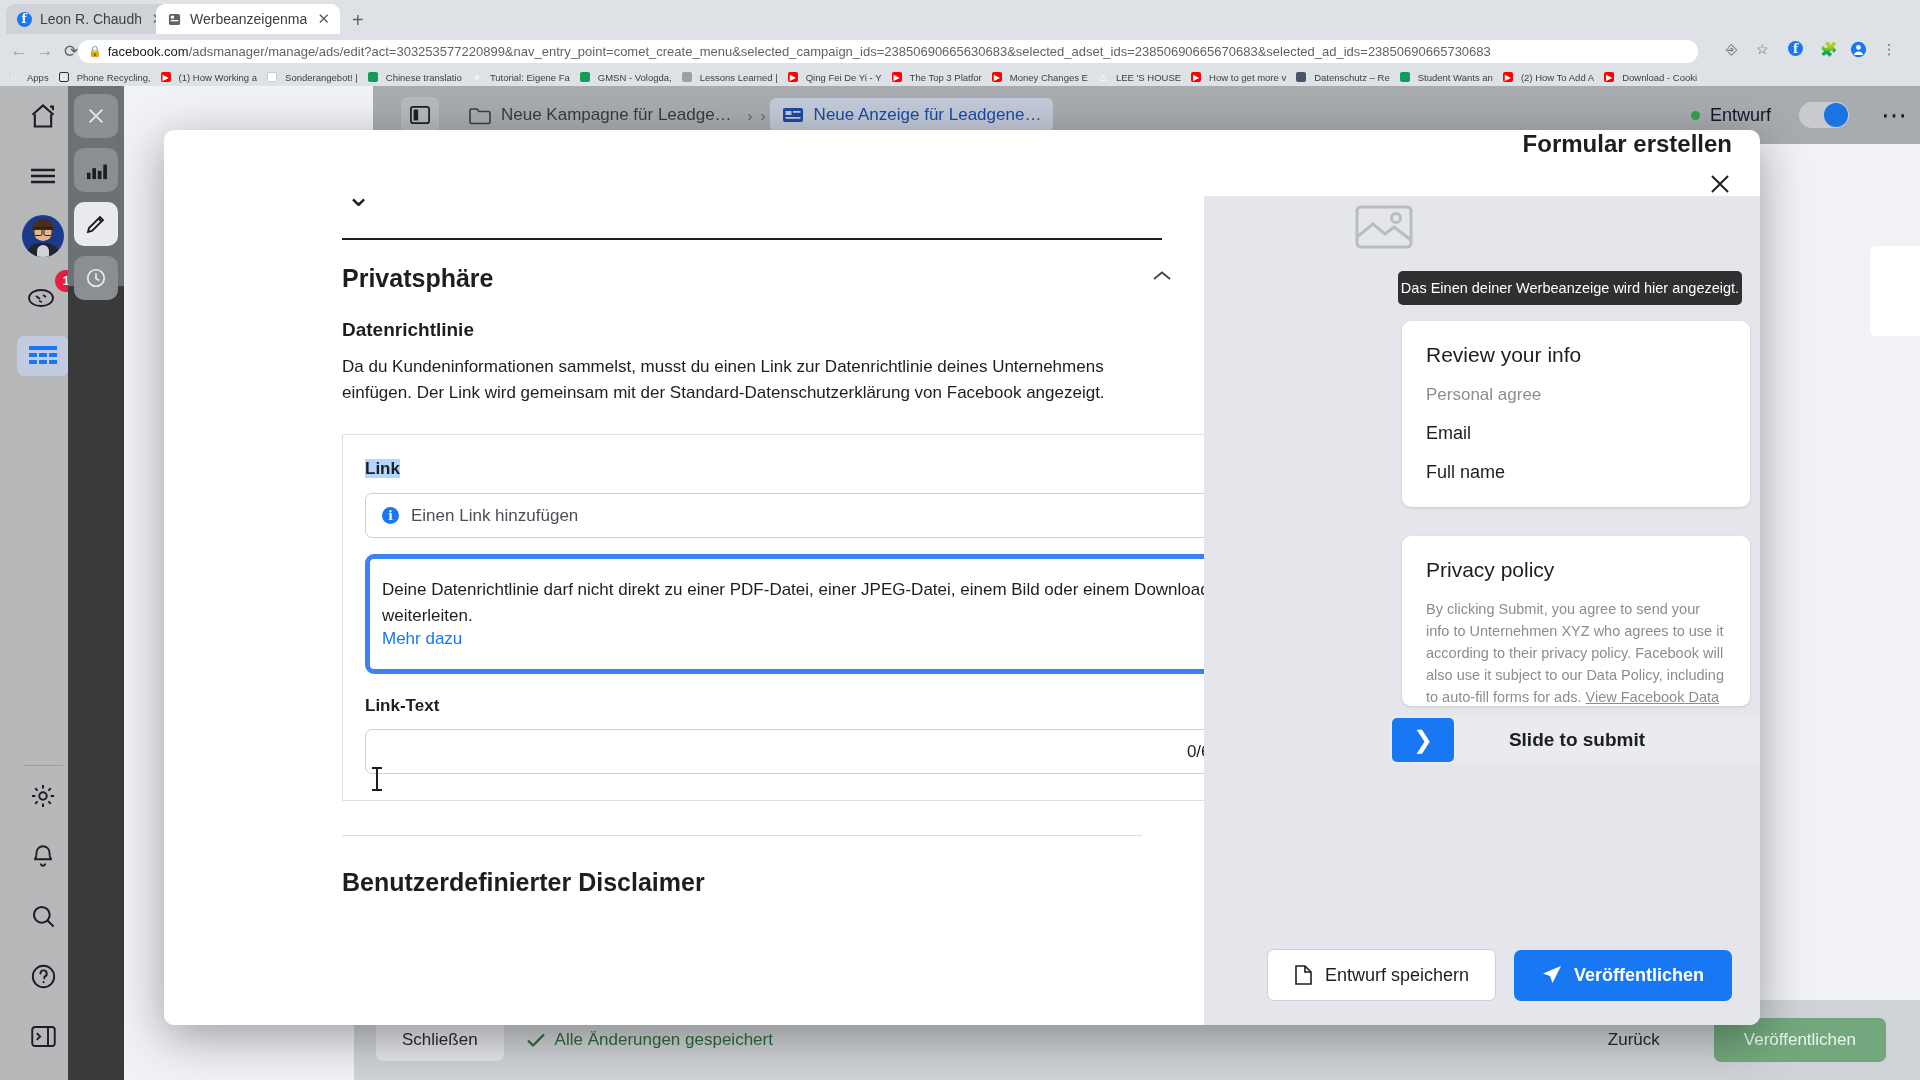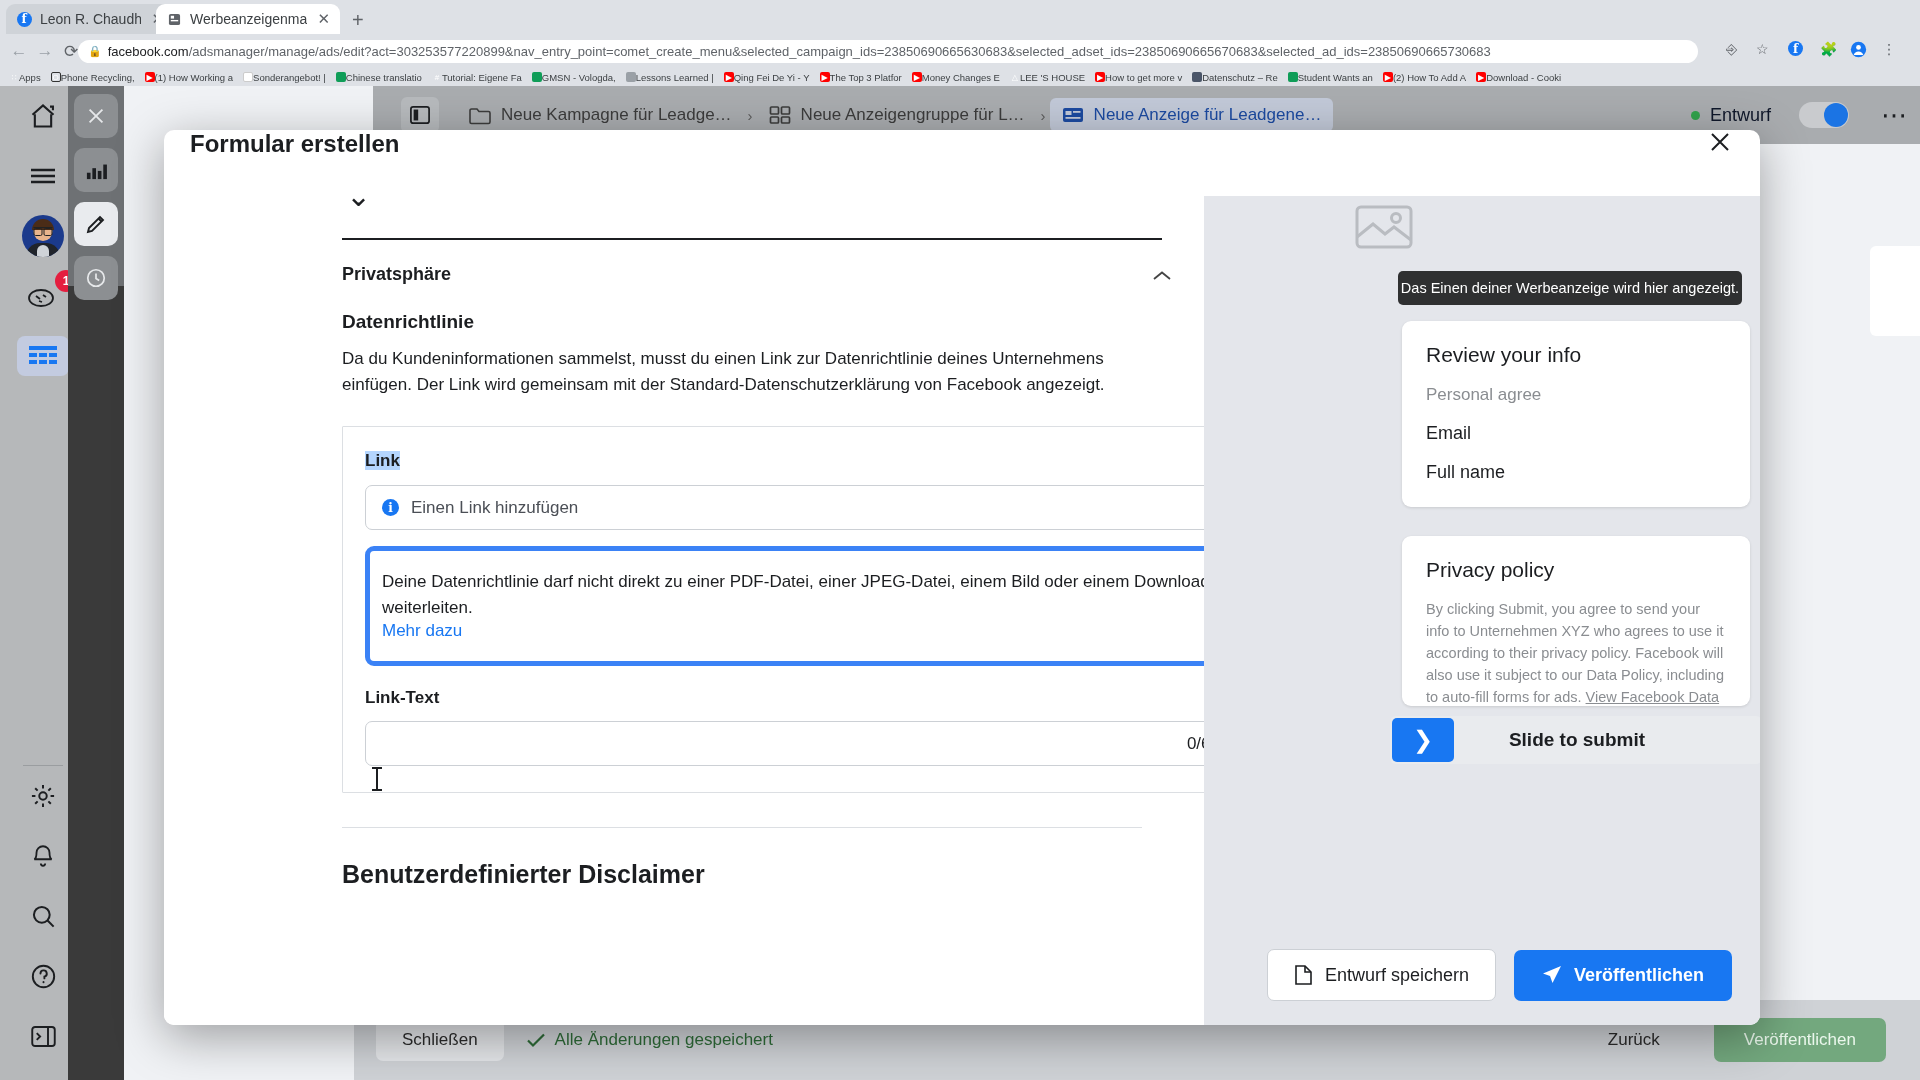--- a/index.html
+++ b/index.html
@@ -31,21 +31,21 @@
   .navbtn.dim { color:#9aa0a6; }
   .omnibox { position:absolute; left:78px; top:40px; width:1620px; height:23px;
              background:#fff; border-radius:12px; display:flex; align-items:center; padding:0 10px; }
   .omnibox .lock { font-size:11px; color:#5f6368; margin-right:6px; }
   .omnibox .u { font-size:13px; color:#202124; white-space:nowrap; overflow:hidden; }
   .omnibox .u .dom { color:#202124; }
   .omnibox .u .rest { color:#5f6368; }
   .rightic { position:absolute; top:41px; font-size:14px; color:#5f6368; }
 
   .bmbar { position:absolute; left:0; top:68px; width:1920px; height:18px; display:flex; align-items:center; gap:0px; padding-left:4px; }
-  .bm { display:flex; align-items:center; gap:0; font-size:9.5px; color:#3c4043; padding:0 5px; white-space:nowrap; }
+  .bm { display:flex; align-items:center; gap:8px; font-size:9.5px; color:#3c4043; padding:0 5px; white-space:nowrap; }
   .bm .ic { width:10px; height:10px; flex:0 0 10px; border-radius:2px; display:flex; align-items:center; justify-content:center; font-size:8px; color:#fff;}
   .ic-apps { background:transparent; color:#ea4335; font-size:10px; }
   .ic-yt { background:#ff0000; border-radius:2px; }
   .ic-o2 { background:transparent; color:#1a1a1a; border:1px solid #333; border-radius:50%; font-size:6px; }
   .ic-g { background:#fff; color:#4285f4; border:1px solid #ccc; border-radius:50%; font-size:7px; }
   .ic-grn { background:#0f9d58; border-radius:50%; }
   .ic-hash { background:transparent; color:#202124; font-size:10px; }
   .ic-tri { background:transparent; color:#e8710a; font-size:9px; }
   .ic-img { background:#4a5568; }
   .ic-gray { background:#9aa0a6; border-radius:50%; }
@@ -94,35 +94,35 @@
   .btn-ghost2 { padding:11px 26px; border-radius:7px; font-size:17px; color:#2b2b2b; background:#e4e6e9; }
   .btn-green { padding:12px 30px; border-radius:7px; font-size:17px; color:#eaf7ec; background:#73a87e; }
   .saved { display:flex; align-items:center; gap:9px; font-size:17px; color:#2e6b38; }
 
   .rpanelstub { position:absolute; right:0; top:160px; width:50px; height:90px; background:#fff; border-radius:6px 0 0 6px; }
 
   
   .scrim { position:absolute; left:0; top:0; width:1920px; height:1080px; background:rgba(0,0,0,0.0); }
   .modal { position:absolute; left:164px; top:130px; width:1596px; height:895px; background:#fff;
            border-radius:10px; box-shadow:0 12px 48px rgba(0,0,0,.35); overflow:hidden; }
-  .mhdr { position:relative; height:66px; display:flex; align-items:flex-start; justify-content:space-between; padding:0 28px 0 26px; }
+  .mhdr { position:relative; height:66px; display:flex; align-items:flex-end; justify-content:space-between; padding:0 28px 0 26px;flex-direction:column; }
   .mtitle { font-size:24px; font-weight:bold; color:#1c1e21; }
   .mclose { font-size:26px; color:#1c1e21; line-height:1; }
 
   .mbody { position:absolute; left:0; top:66px; right:0; bottom:0; display:flex; }
   .mleft { width:1040px; height:100%; position:relative; overflow:hidden; background:#fff; }
   .mright { flex:1; background:#e4e6eb; position:relative; }
 
   .formscroll { position:absolute; left:0; top:0; right:0; bottom:0; padding:0 0 0 0; }
   .fakeprev { position:absolute; left:182px; top:-18px; font-size:30px; color:#1c1e21; }
   .hrule { position:absolute; left:178px; top:42px; width:820px; height:2px; background:#1c1e21; }
 
   .sect { position:absolute; left:178px; top:68px; width:830px; }
   .secthead { display:flex; align-items:flex-start; justify-content:space-between; }
-  .secttitle { font-size:18px; font-weight:bold; color:#1c1e21; }
+  .secttitle { font-size:25px; font-weight:bold; color:#1c1e21; }
   .caret { font-size:17px; color:#444; margin-top:6px; }
   .subhead { margin-top:26px; font-size:19px; font-weight:bold; color:#1c1e21; }
   .para { margin-top:13px; font-size:17px; line-height:26px; color:#1c1e21; width:790px; }
 
   .card { margin-top:28px; width:918px; border:1px solid #dcdfe3; border-radius:1px; padding:24px 22px 26px 22px; }
   .flabel { font-size:17px; font-weight:bold; color:#1c1e21; display:inline; }
   .flabel .sel { background:#b4d5fe; }
   .input { margin-top:14px; height:45px; border:1px solid #ccd0d5; border-radius:7px;
            display:flex; align-items:center; padding:0 16px; gap:12px; }
   .infoic { width:17px;height:17px;border-radius:50%;background:#1877f2;color:#fff;font-size:12px;font-weight:bold;
@@ -338,31 +338,20 @@
 
     <div class="crumb">
       <span>
         <svg width="22" height="19" viewBox="0 0 22 19" fill="none" stroke="#3c3c3c" stroke-width="1.6">
           <path d="M1 4.5a1.5 1.5 0 0 1 1.5-1.5H8l2 2.5h9.5a1.5 1.5 0 0 1 1.5 1.5v9a1.5 1.5 0 0 1-1.5 1.5h-17A1.5 1.5 0 0 1 1 16z"></path>
             </svg>
           </span>
       <span>Neue Kampagne für Leadge…</span>
     </div>
     <span class="chev">›</span>
-    <div class="crumb">
-      <span>
-        <svg width="22" height="20" viewBox="0 0 22 20" fill="none" stroke="#3c3c3c" stroke-width="1.7">
-          <rect x="1.5" y="2" width="8" height="7" rx="1"></rect>
-              <rect x="12.5" y="2" width="8" height="7" rx="1"></rect>
-          <rect x="1.5" y="12" width="8" height="6" rx="1"></rect>
-              <rect x="12.5" y="12" width="8" height="6" rx="1"></rect>
-            </svg>
-          </span>
-      <span>Neue Anzeigengruppe für L…</span>
-    </div>
     <span class="chev">›</span>
     <div class="crumb active">
       <span>
         <svg width="22" height="18" viewBox="0 0 22 18" fill="#1c4aa0">
               <rect x="1" y="2" width="20" height="14" rx="2"></rect>
           <rect x="3.5" y="5" width="6" height="4" fill="#c2c9d8"></rect>
               <rect x="11" y="5" width="7.5" height="1.8" fill="#c2c9d8"></rect>
               <rect x="3.5" y="11" width="15" height="1.8" fill="#c2c9d8"></rect>
             </svg>
           </span>

